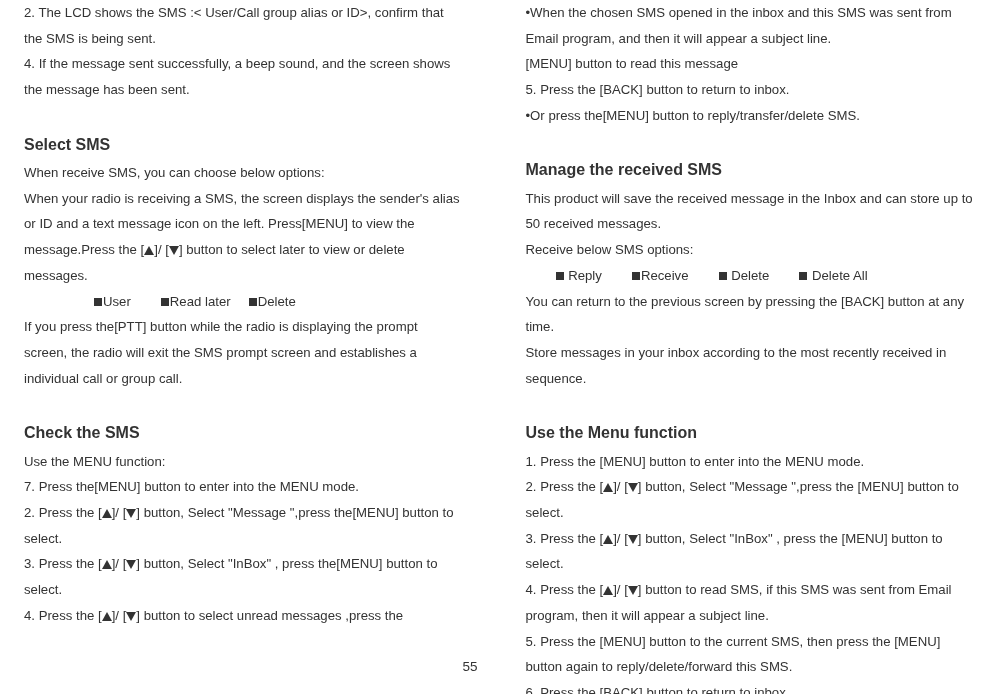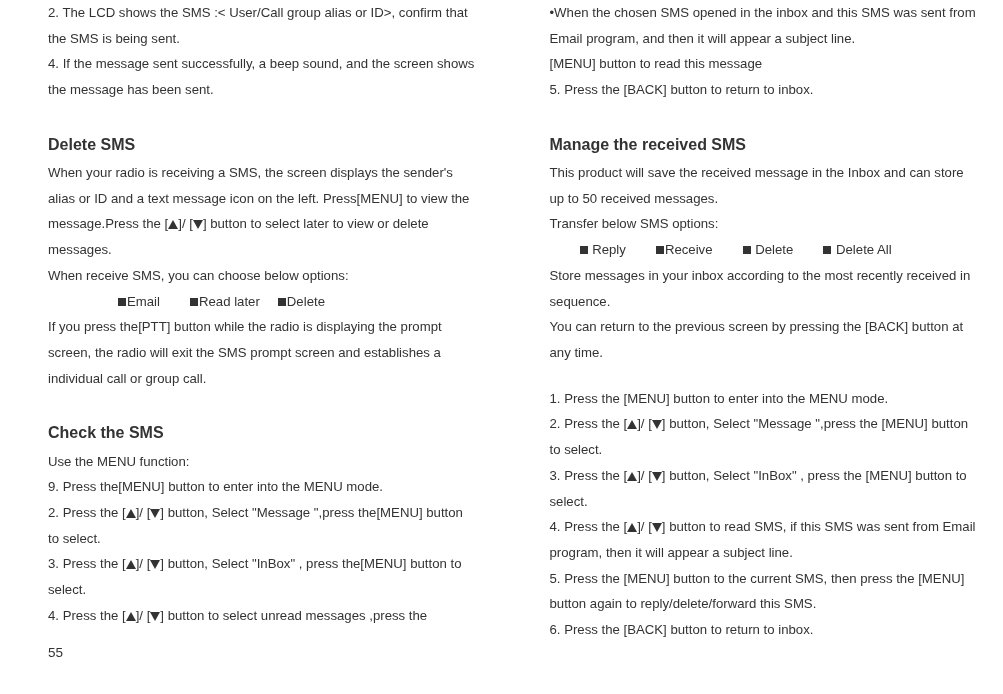--- a/index.html
+++ b/index.html
@@ -9,25 +9,24 @@
       line-height: 1.95;
       color: #333;
       background: #fff;
       width: 1003px;
       height: 694px;
       display: flex;
       padding: 0;
     }
     .page {
       width: 50%;
-      padding: 0 24px 28px 24px;
+      padding: 0 24px 14px 24px;
       display: flex;
-      flex-direction: column;
+      flex-direction: row;
       position: relative;
-      margin-left: 24px;
     }
     .page-content { flex: 1; }
     .page-num {
       font-size: 13.5px;
       color: #333;
       margin-top: auto;
     }
     .page-num.left { text-align: left; }
     .heading {
       font-weight: bold;
@@ -63,61 +62,63 @@
     .blank-line { height: 1.5em; }
   </style>
 </head>
 <body>
 
 <div class="page">
   <div class="page-content">
     <div>2. The LCD shows the SMS :&lt; User/Call group alias or ID&gt;, confirm that the SMS is being sent.</div>
     <div>4. If the message sent successfully, a beep sound, and the screen shows the message has been sent.</div>
     <div class="blank-line"></div>
-    <div class="heading">Delete SMS</div>
+    <div class="heading">Select SMS</div>
+    <div>When receive SMS, you can choose below options:</div>
     <div>
       <span>When your radio is receiving a SMS, the screen displays the sender's alias or ID and a text message icon on the left. Press[MENU] to view the message.Press the [</span><span class="tri tri-up"></span><span>]/ [</span><span class="tri tri-down"></span><span>] button to select later to view or delete messages.</span>
     </div>
-    <div>When receive SMS, you can choose below options:</div>
     <div class="opts">
-      <span class="sq"></span><span>Email</span><span class="gap"></span><span class="sq"></span><span>Read later</span><span class="gap-sm"></span><span class="sq"></span><span>Delete</span>
+      <span class="sq"></span><span>User</span><span class="gap"></span><span class="sq"></span><span>Read later</span><span class="gap-sm"></span><span class="sq"></span><span>Delete</span>
     </div>
     <div> If you press the[PTT] button while the radio is displaying the prompt screen, the radio will exit the SMS prompt screen and establishes a individual call or group call.</div>
     <div class="blank-line"></div>
     <div class="heading">Check the SMS</div>
     <div>Use the MENU function:</div>
-    <div>9.  Press the[MENU] button to enter into the MENU mode.</div>
+    <div>7.  Press the[MENU] button to enter into the MENU mode.</div>
     <div>
       <span>2.  Press the [</span><span class="tri tri-up"></span><span>]/ [</span><span class="tri tri-down"></span><span>] button, Select "Message ",press the[MENU] button to select.</span>
     </div>
     <div>
       <span>3.  Press the [</span><span class="tri tri-up"></span><span>]/ [</span><span class="tri tri-down"></span><span>] button, Select "InBox"  , press the[MENU] button to select.</span>
     </div>
     <div>
       <span>4. Press the [</span><span class="tri tri-up"></span><span>]/ [</span><span class="tri tri-down"></span><span>] button to select unread messages ,press the</span>
     </div>
   </div>
   <div class="page-num left">55</div>
 </div>
 
 <div class="page">
   <div class="page-content">
     <div>•When the chosen SMS opened in the inbox and this SMS was sent from Email program, and then it will appear a subject line.</div>
     <div>[MENU] button to read this message</div>
     <div>5. Press the [BACK] button to return to inbox.</div>
+    <div>•Or press the[MENU] button to reply/transfer/delete SMS.</div>
     <div class="blank-line"></div>
     <div class="heading">Manage the received SMS</div>
     <div>This product will save the received message in the Inbox and can store up to 50 received messages.</div>
-    <div>Transfer below SMS options:</div>
+    <div>Receive below SMS options:</div>
     <div class="opts-r">
       <span class="sq"></span> <span>Reply</span><span class="gap"></span><span class="sq"></span><span>Receive</span><span class="gap"></span><span class="sq"></span> <span>Delete</span><span class="gap"></span><span class="sq"></span> <span>Delete All</span>
     </div>
+    <div>You can return to the previous screen by pressing the [BACK] button at any time.</div>
     <div>Store messages in your inbox according to the most recently received in sequence.</div>
-    <div>You can return to the previous screen by pressing the [BACK] button at any time.</div>
     <div class="blank-line"></div>
+    <div class="heading">Use the Menu function</div>
     <div>1.  Press the [MENU] button to enter into the MENU mode.</div>
     <div>
       <span>2.  Press the [</span><span class="tri tri-up"></span><span>]/ [</span><span class="tri tri-down"></span><span>] button, Select "Message ",press the [MENU] button to select.</span>
     </div>
     <div>
       <span>3.  Press the [</span><span class="tri tri-up"></span><span>]/ [</span><span class="tri tri-down"></span><span>] button, Select "InBox"  , press the [MENU] button to select.</span>
     </div>
     <div>
       <span>4.  Press the [</span><span class="tri tri-up"></span><span>]/ [</span><span class="tri tri-down"></span><span>] button to read SMS, if this SMS was sent from Email program, then it will appear a subject line.</span>
     </div>

